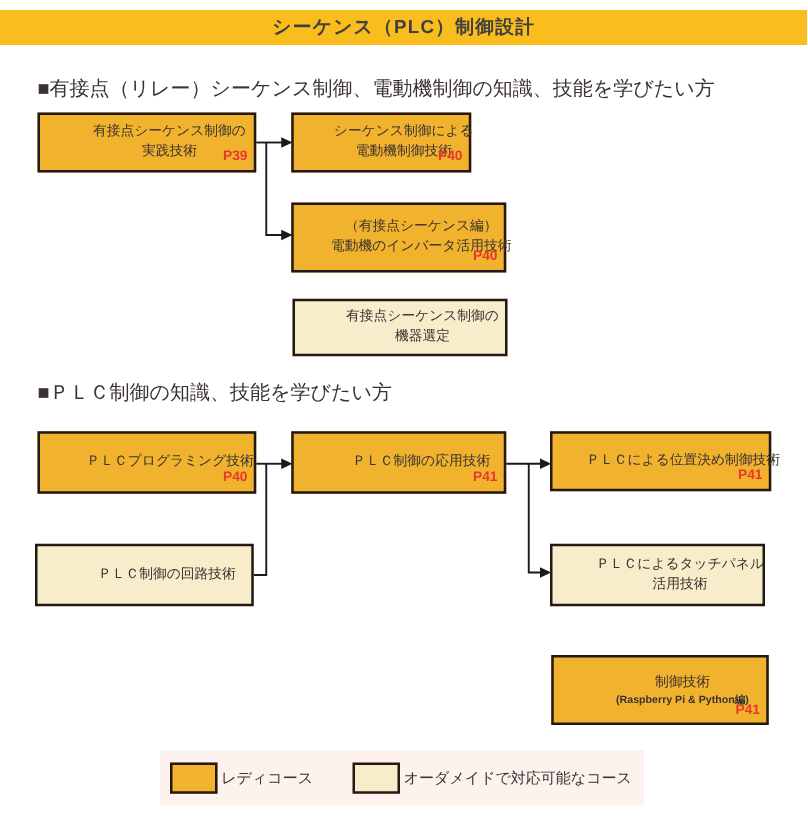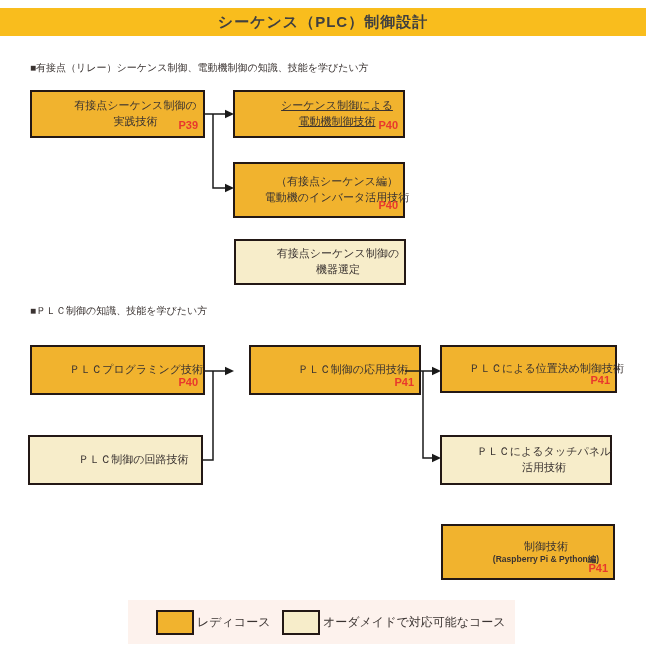--- a/index.html
+++ b/index.html
@@ -4,21 +4,21 @@
 <style>
   :root{
     --header-bg:#F9BD1D; --ready-fill:#F1B32E; --custom-fill:#F7EDCA;
     --border:#231815; --page-ref:#E8382D; --legend-band:#FDF2ED; --ink:#3A3331;
   }
   html,body{margin:0;padding:0;background:#fff;}
   .stage{position:relative;width:646px;height:669px;background:#fff;overflow:hidden;
     font-family:"Liberation Sans","DejaVu Sans",sans-serif;color:var(--ink);}
   .hdr{position:absolute;left:0;top:8px;width:646px;height:28px;background:var(--header-bg);
     color:#404040;font-weight:bold;font-size:15px;line-height:28px;text-align:center;letter-spacing:1px;}
-  .sec-heading{position:absolute;font-size:10px;color:var(--ink);white-space:nowrap;}
+  .sec-heading{position:absolute;font-size:16px;color:var(--ink);white-space:nowrap;}
   .box{position:absolute;box-sizing:border-box;border:2px solid var(--border);
     display:flex;flex-direction:column;align-items:center;justify-content:center;
     font-size:11px;line-height:1.45;text-align:center;color:var(--ink);padding-left:36px;}
   .box.ready{background:var(--ready-fill);}
   .box.custom{background:var(--custom-fill);}
   .bline{display:block;white-space:nowrap;}
   .bline.small{font-size:8.5px;font-weight:bold;line-height:1.3;text-align:right;}
   .page{position:absolute;right:5px;bottom:2px;color:var(--page-ref);font-weight:bold;font-size:11px;}
   svg.wires{position:absolute;left:0;top:0;pointer-events:none;}
   .legend-band{position:absolute;left:128px;top:600px;width:387px;height:44px;background:var(--legend-band);}
@@ -36,21 +36,21 @@
   <div class="hdr">シーケンス（PLC）制御設計</div>
 
   <div class="sec-heading" style="left:30px;top:61px;">■有接点（リレー）シーケンス制御、電動機制御の知識、技能を学びたい方</div>
 
   <div class="box ready" style="left:30px;top:90px;width:175px;height:48px;">
     <span class="bline">有接点シーケンス制御の</span>
     <span class="bline">実践技術</span>
     <span class="page">P39</span>
   </div>
 
-  <div class="box ready" style="left:233px;top:90px;width:172px;height:48px;text-decoration:underline;">
+  <div class="box ready" style="left:233px;top:90px;width:144px;height:48px;">
     <span class="bline">シーケンス制御による</span>
     <span class="bline">電動機制御技術</span>
     <span class="page">P40</span>
   </div>
 
   <div class="box ready" style="left:233px;top:162px;width:172px;height:56px;">
     <span class="bline">（有接点シーケンス編）</span>
     <span class="bline">電動機のインバータ活用技術</span>
     <span class="page">P40</span>
   </div>
@@ -60,21 +60,21 @@
     <span class="bline">機器選定</span>
   </div>
 
   <div class="sec-heading" style="left:30px;top:304px;">■ＰＬＣ制御の知識、技能を学びたい方</div>
 
   <div class="box ready" style="left:30px;top:345px;width:175px;height:50px;align-items:flex-end;">
     <span class="bline">ＰＬＣプログラミング技術</span>
     <span class="page">P40</span>
   </div>
 
-  <div class="box ready" style="left:233px;top:345px;width:172px;height:50px;margin-left:16px;">
+  <div class="box ready" style="left:233px;top:345px;width:172px;height:50px;">
     <span class="bline">ＰＬＣ制御の応用技術</span>
     <span class="page">P41</span>
   </div>
 
   <div class="box ready" style="left:440px;top:345px;width:177px;height:48px;">
     <span class="bline">ＰＬＣによる位置決め制御技術</span>
     <span class="page">P41</span>
   </div>
 
   <div class="box custom" style="left:28px;top:435px;width:175px;height:50px;">
@@ -104,21 +104,21 @@
     <g fill="#1a1a1a">
       <polygon points="234,114 225,109.8 225,118.2"></polygon>
       <polygon points="234,188 225,183.8 225,192.2"></polygon>
       <polygon points="234,371 225,366.8 225,375.2"></polygon>
       <polygon points="441,371 432,366.8 432,375.2"></polygon>
       <polygon points="441,458 432,453.8 432,462.2"></polygon>
     </g>
   </svg>
 
   <div class="legend-band">
-    <div class="legend-item" style="left:28px;">
+    <div class="legend-item" style="left:8px;">
       <span class="swatch ready-sw"></span>
       <span class="legend-label">レディコース</span>
     </div>
     <div class="legend-item" style="left:154px;align-items:center;">
       <span class="swatch custom-sw"></span>
       <span class="legend-label">オーダメイドで対応可能なコース</span>
     </div>
   </div>
 
 </div>

